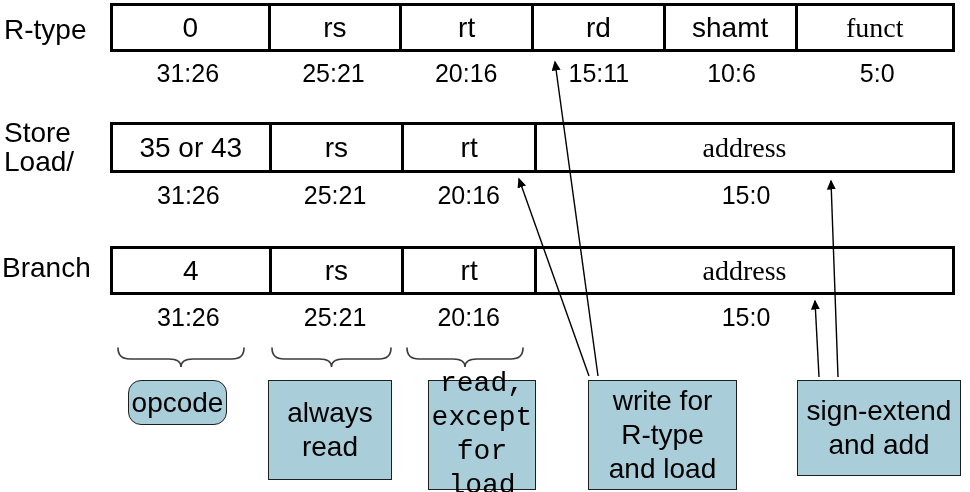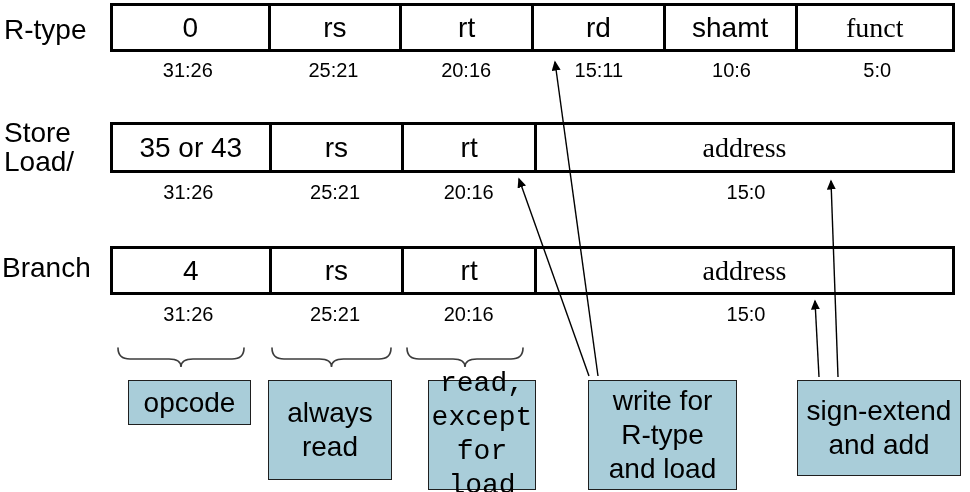--- a/index.html
+++ b/index.html
@@ -32,21 +32,21 @@
     align-items: center;
     justify-content: center;
     font-size: 28px;
     white-space: nowrap;
     overflow: hidden;
   }
   .field:last-child { border-right: none; font-family: Liberation Serif, serif; }
   .bits-row {
     position: absolute;
     display: flex;
-    font-size: 20px;
+    font-size: 25px;
   }
   .bits-cell {
     flex-basis: 0;
     text-align: center;
     border-right: 3px solid transparent;
   }
   .bits-cell:last-child { border-right: none; }
   .ann {
     position: absolute;
     background: var(--annotation-fill);
@@ -122,21 +122,21 @@
     <div class="field f5">rt</div>
     <div class="field f16">address</div>
   </div>
   <div class="bits-row" style="left:110px; top:303px; width:845px;">
     <div class="bits-cell f6">31:26</div>
     <div class="bits-cell f5">25:21</div>
     <div class="bits-cell f5">20:16</div>
     <div class="bits-cell f16">15:0</div>
   </div>
 
-  <div class="ann" style="left:128px; top:380px; width:123px; height:45px;">
+  <div class="ann" style="left:128px; top:380px; width:99px; height:45px;border-radius:13px;">
     <div>opcode</div>
   </div>
   <div class="ann" style="left:268px; top:380px; width:124px; height:100px;">
     <div>always</div>
     <div>read</div>
   </div>
   <div class="ann" style="left:428px; top:380px; width:108px; height:110px;font-family:Liberation Mono, monospace;">
     <div>read,</div>
     <div>except</div>
     <div>for load</div>

